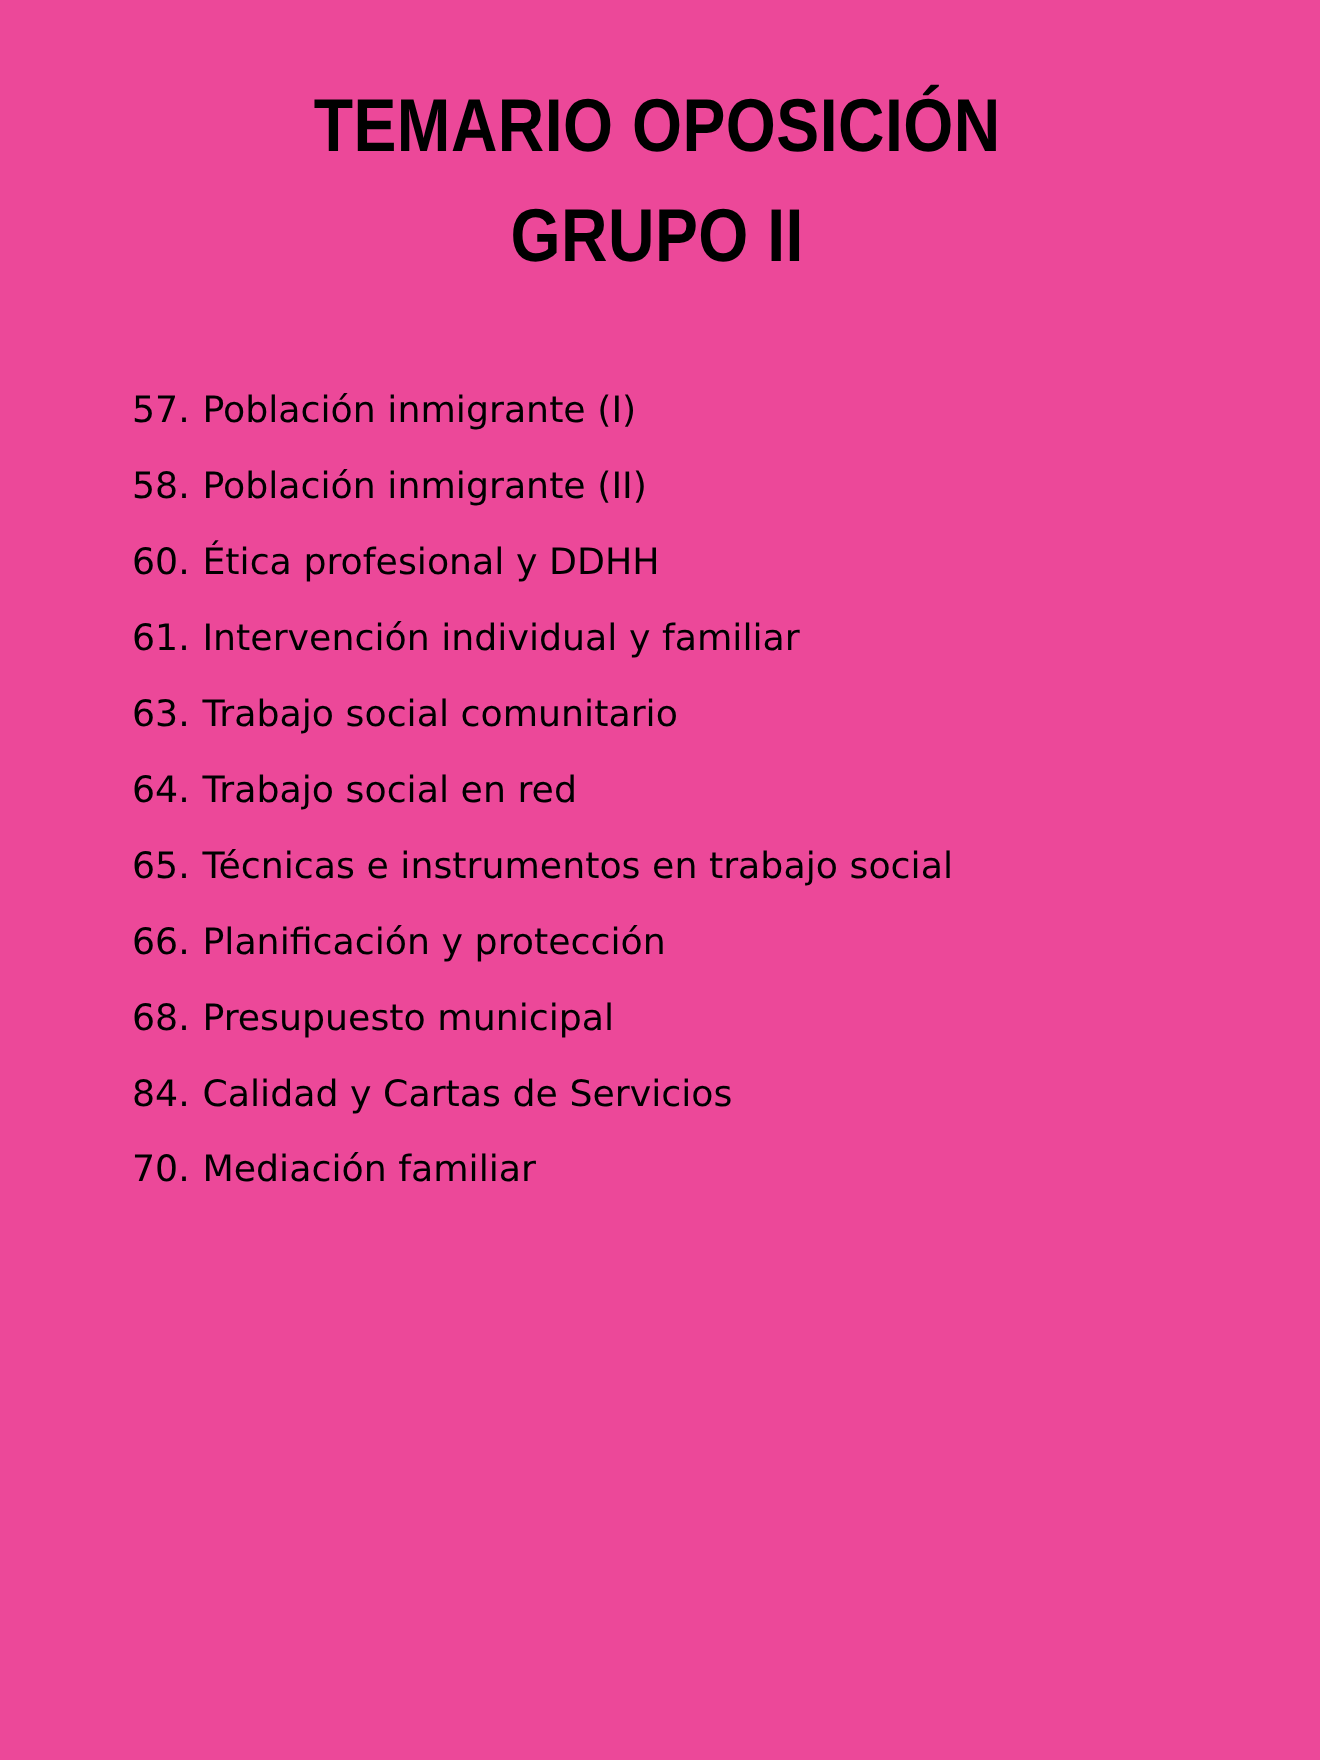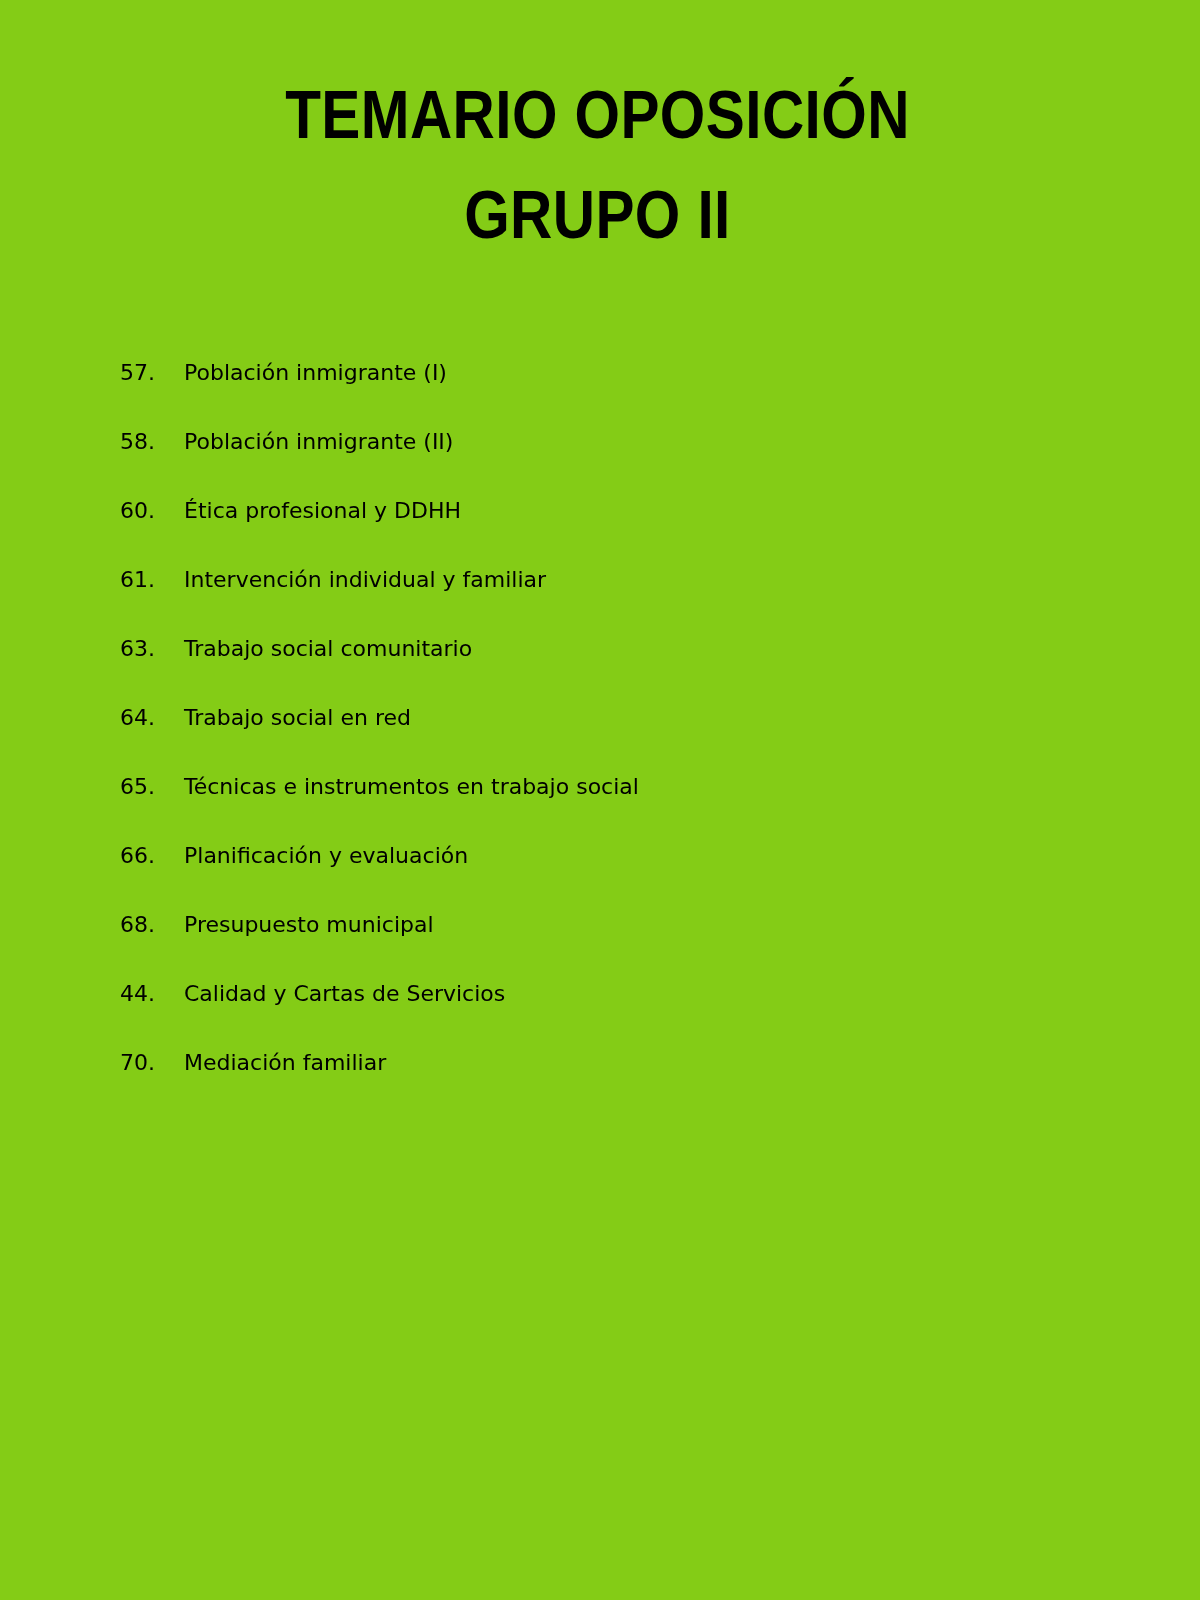--- a/index.html
+++ b/index.html
@@ -6,21 +6,21 @@
   html, body {
     margin: 0;
     padding: 0;
     background: #ffffff;
   }
 
   .page {
     position: relative;
     width: 1200px;
     height: 1600px;
-    background: #84cc16;
+    background: #ec4899;
     overflow: hidden;
     box-sizing: border-box;
   }
 
   
   .title-block {
     position: absolute;
     left: 0;
     top: 64px;
     width: 1195px;           
@@ -47,21 +47,21 @@
     left: 120px;
     top: 338px;
     width: 1000px;
     margin: 0;
     padding: 0;
     list-style: none;
   }
 
   .topic-item {
     font-family: "DejaVu Sans", "Liberation Sans", sans-serif;
-    font-size: 22px;
+    font-size: 33px;
     line-height: 69px;
     color: #000000;
     white-space: nowrap;
     font-weight: normal;
   }
 
   .topic-num {
     display: inline-block;
     min-width: 64px;
   }
@@ -81,19 +81,19 @@
   </div>
 
   <ol class="topic-list" id="topic-list">
       <li class="topic-item"><span class="topic-num">57.</span><span class="topic-label">Población inmigrante (I)</span></li>
       <li class="topic-item"><span class="topic-num">58.</span><span class="topic-label">Población inmigrante (II)</span></li>
       <li class="topic-item"><span class="topic-num">60.</span><span class="topic-label">Ética profesional y DDHH</span></li>
       <li class="topic-item"><span class="topic-num">61.</span><span class="topic-label">Intervención individual y familiar</span></li>
       <li class="topic-item"><span class="topic-num">63.</span><span class="topic-label">Trabajo social comunitario</span></li>
       <li class="topic-item"><span class="topic-num">64.</span><span class="topic-label">Trabajo social en red</span></li>
       <li class="topic-item"><span class="topic-num">65.</span><span class="topic-label">Técnicas e instrumentos en trabajo social</span></li>
-      <li class="topic-item"><span class="topic-num">66.</span><span class="topic-label">Planificación y evaluación</span></li>
+      <li class="topic-item"><span class="topic-num">66.</span><span class="topic-label">Planificación y protección</span></li>
       <li class="topic-item"><span class="topic-num">68.</span><span class="topic-label">Presupuesto municipal</span></li>
-      <li class="topic-item"><span class="topic-num">44.</span><span class="topic-label">Calidad y Cartas de Servicios</span></li>
+      <li class="topic-item"><span class="topic-num">84.</span><span class="topic-label">Calidad y Cartas de Servicios</span></li>
       <li class="topic-item"><span class="topic-num">70.</span><span class="topic-label">Mediación familiar</span></li>
     </ol>
 
 </div>
 
 </body></html>

